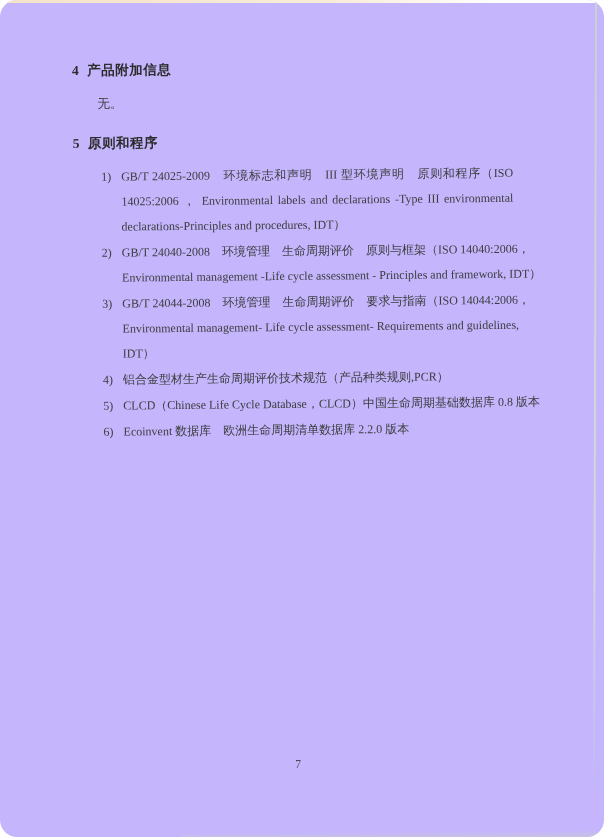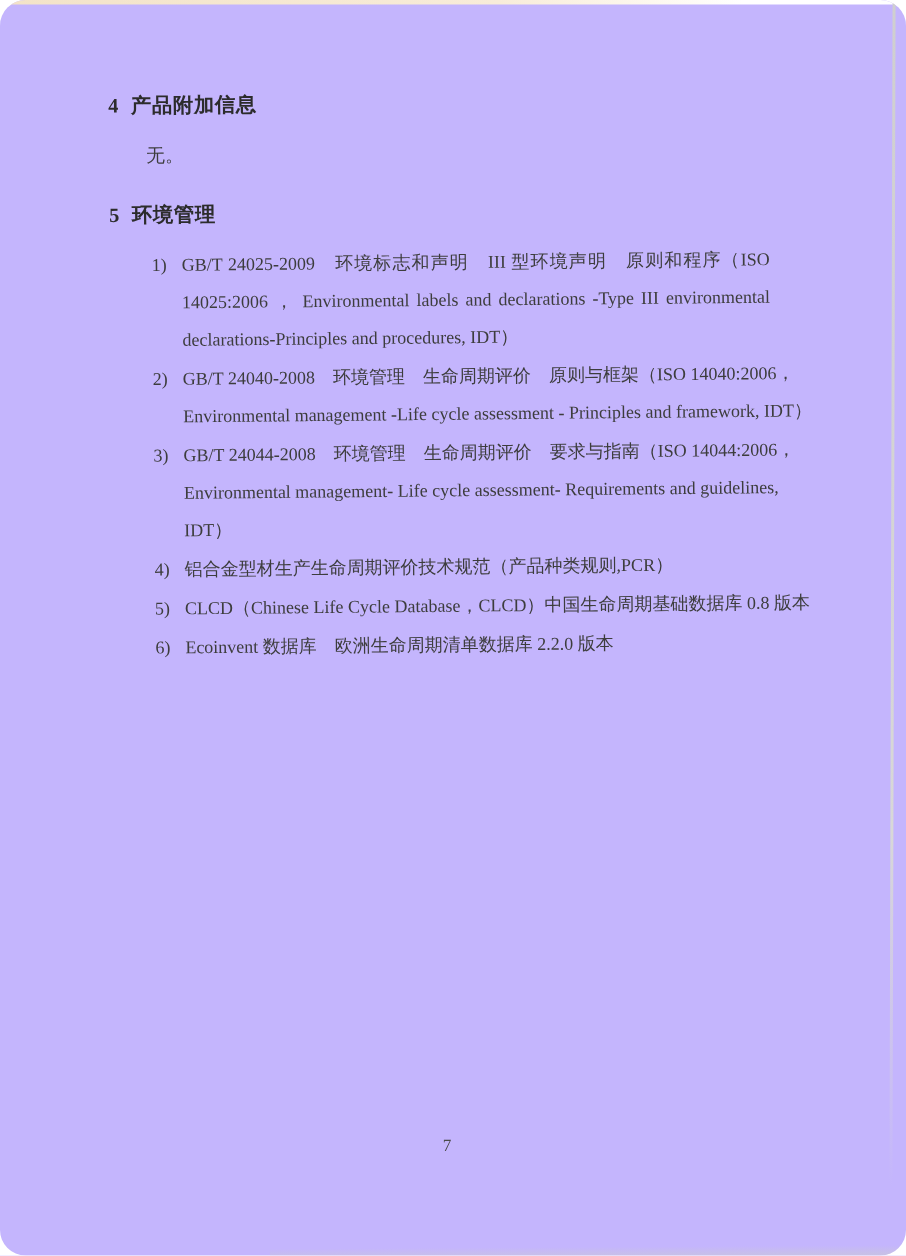--- a/index.html
+++ b/index.html
@@ -115,21 +115,21 @@
 
   <div class="content">
 
     <h2 class="heading">
       <span class="h-num">4</span><span class="h-title">产品附加信息</span>
     </h2>
 
     <p class="body-text">无。</p>
 
     <h2 class="heading second">
-      <span class="h-num">5</span><span class="h-title">环境管理</span>
+      <span class="h-num">5</span><span class="h-title">原则和程序</span>
     </h2>
 
     <div class="ref-list">
 
       <div class="ref-item">
         <span class="ref-num">1)</span>
         <div>
           <div class="ref-line just">GB/T 24025-2009　环境标志和声明　III 型环境声明　原则和程序（ISO</div>
           <div class="ref-line just">14025:2006 ， Environmental labels and declarations -Type III environmental</div>
           <div class="ref-line">declarations-Principles and procedures, IDT）</div>

